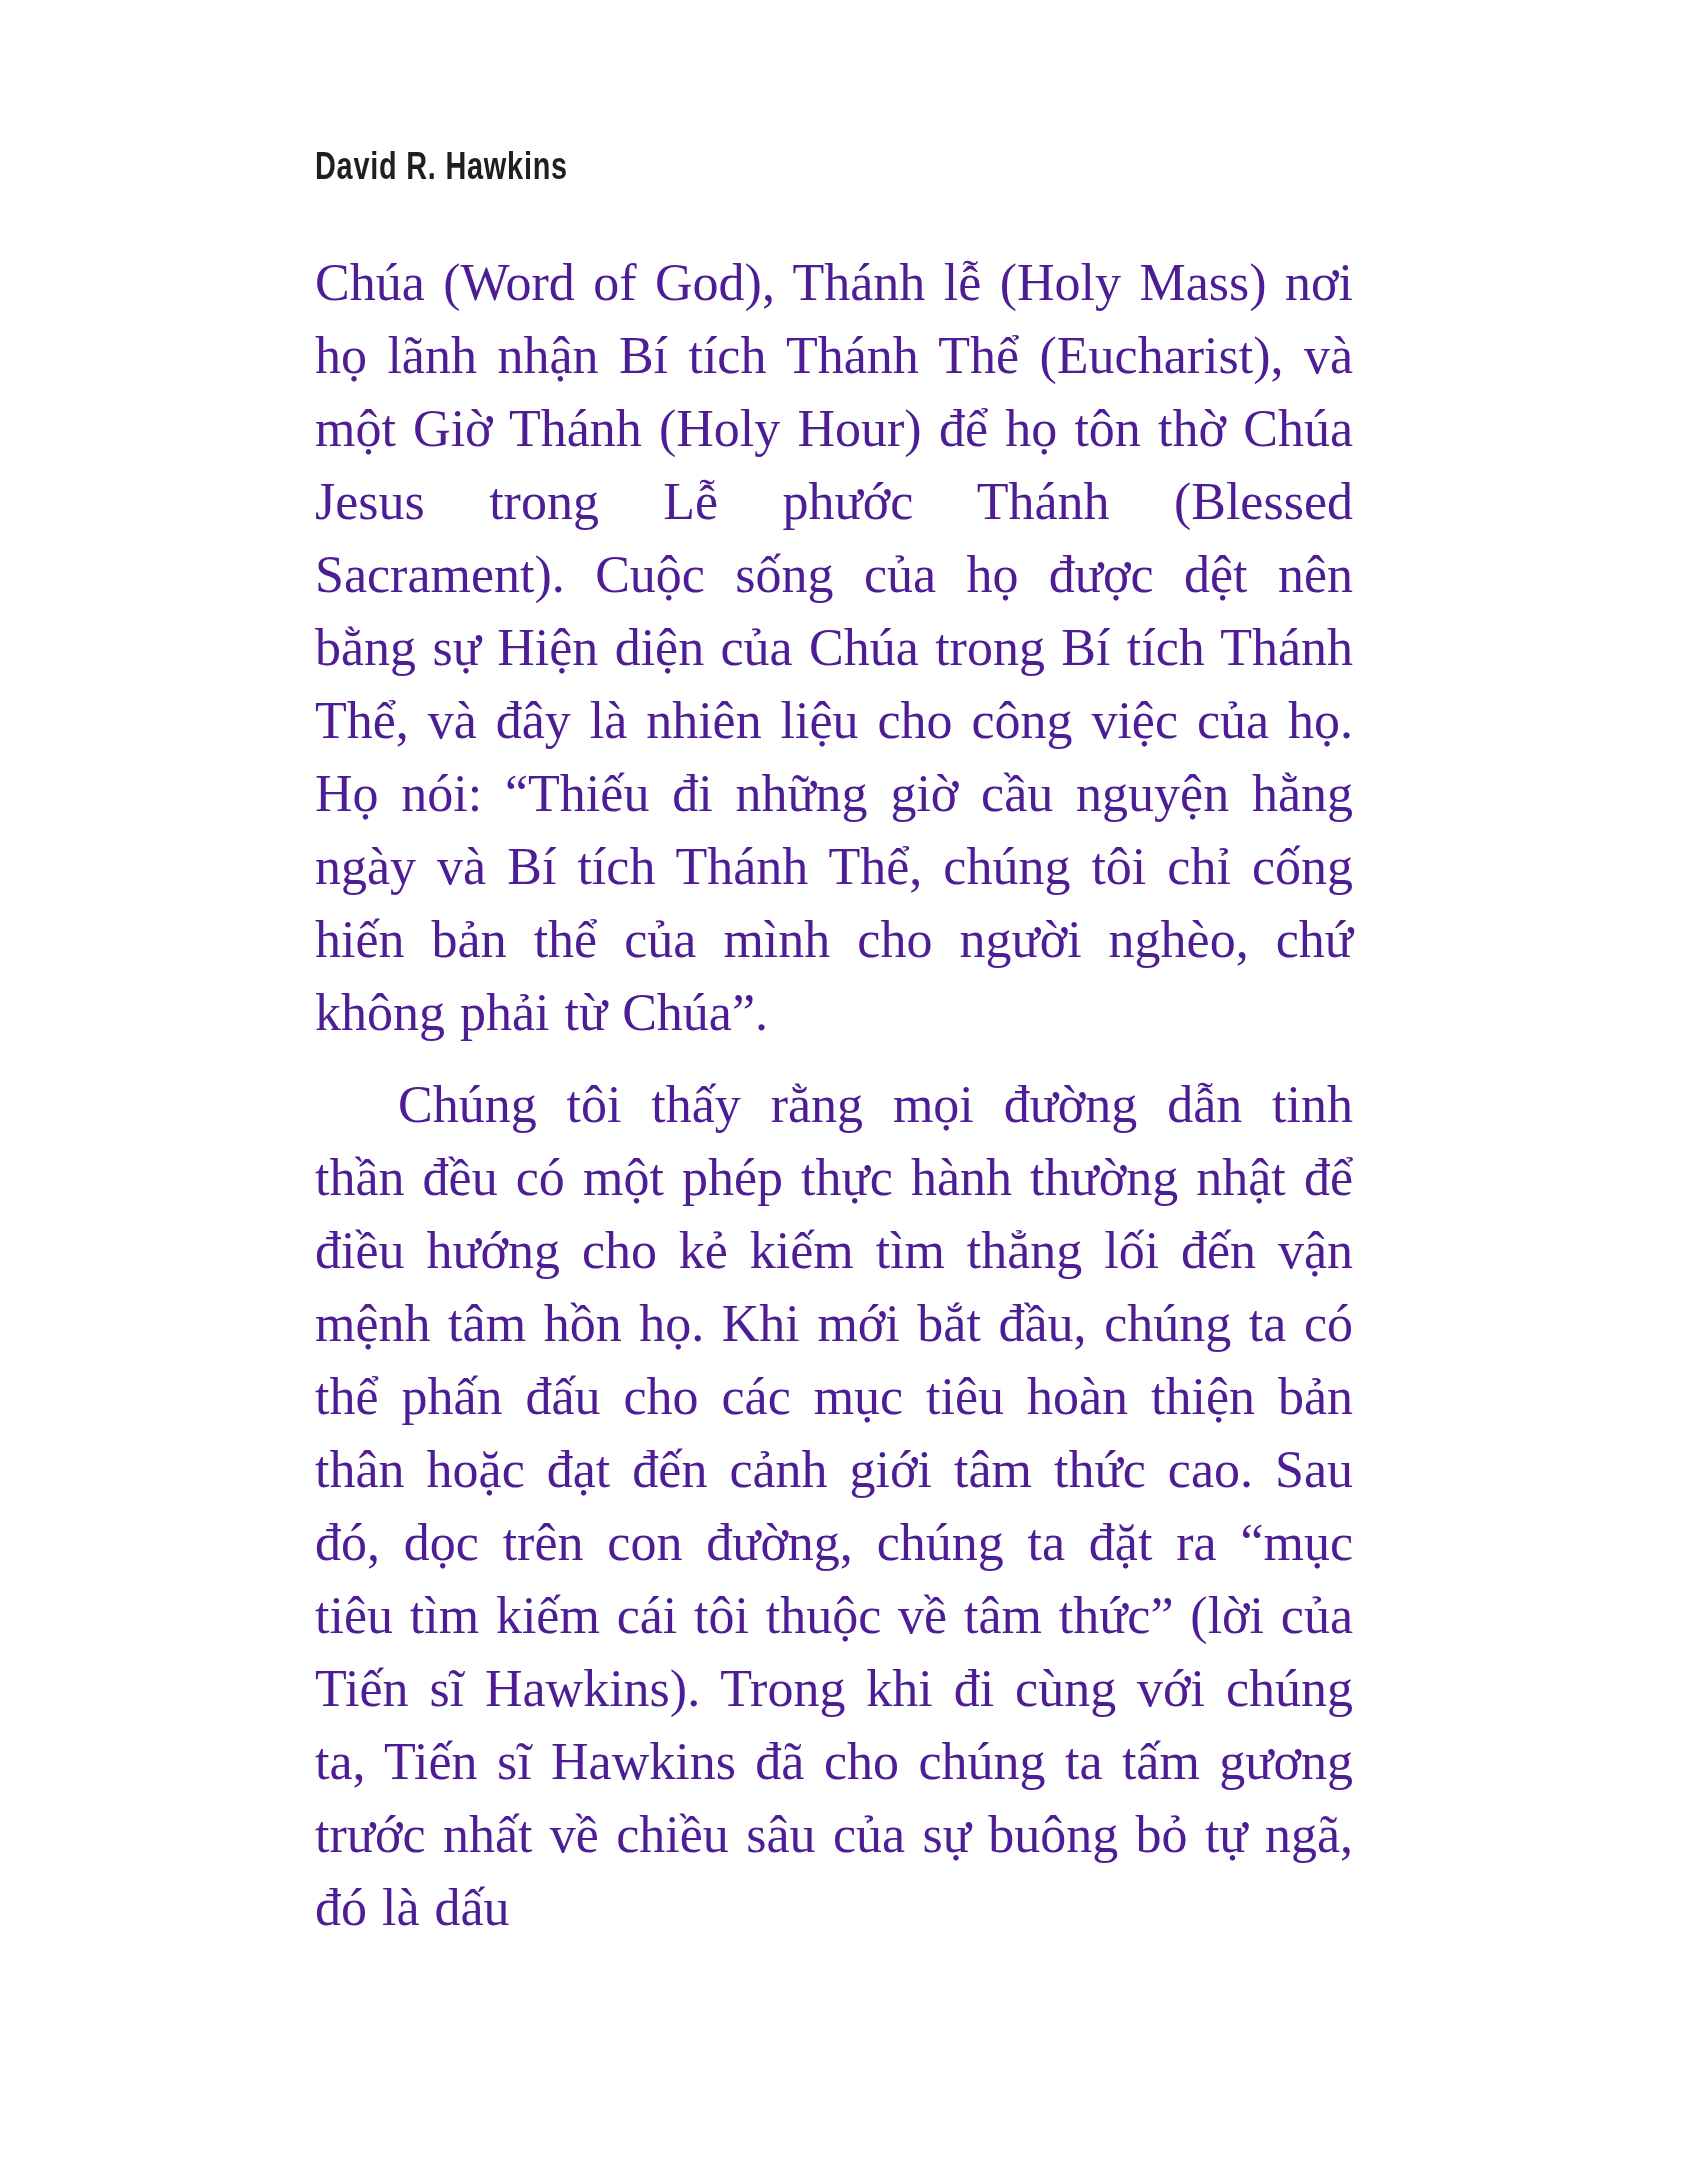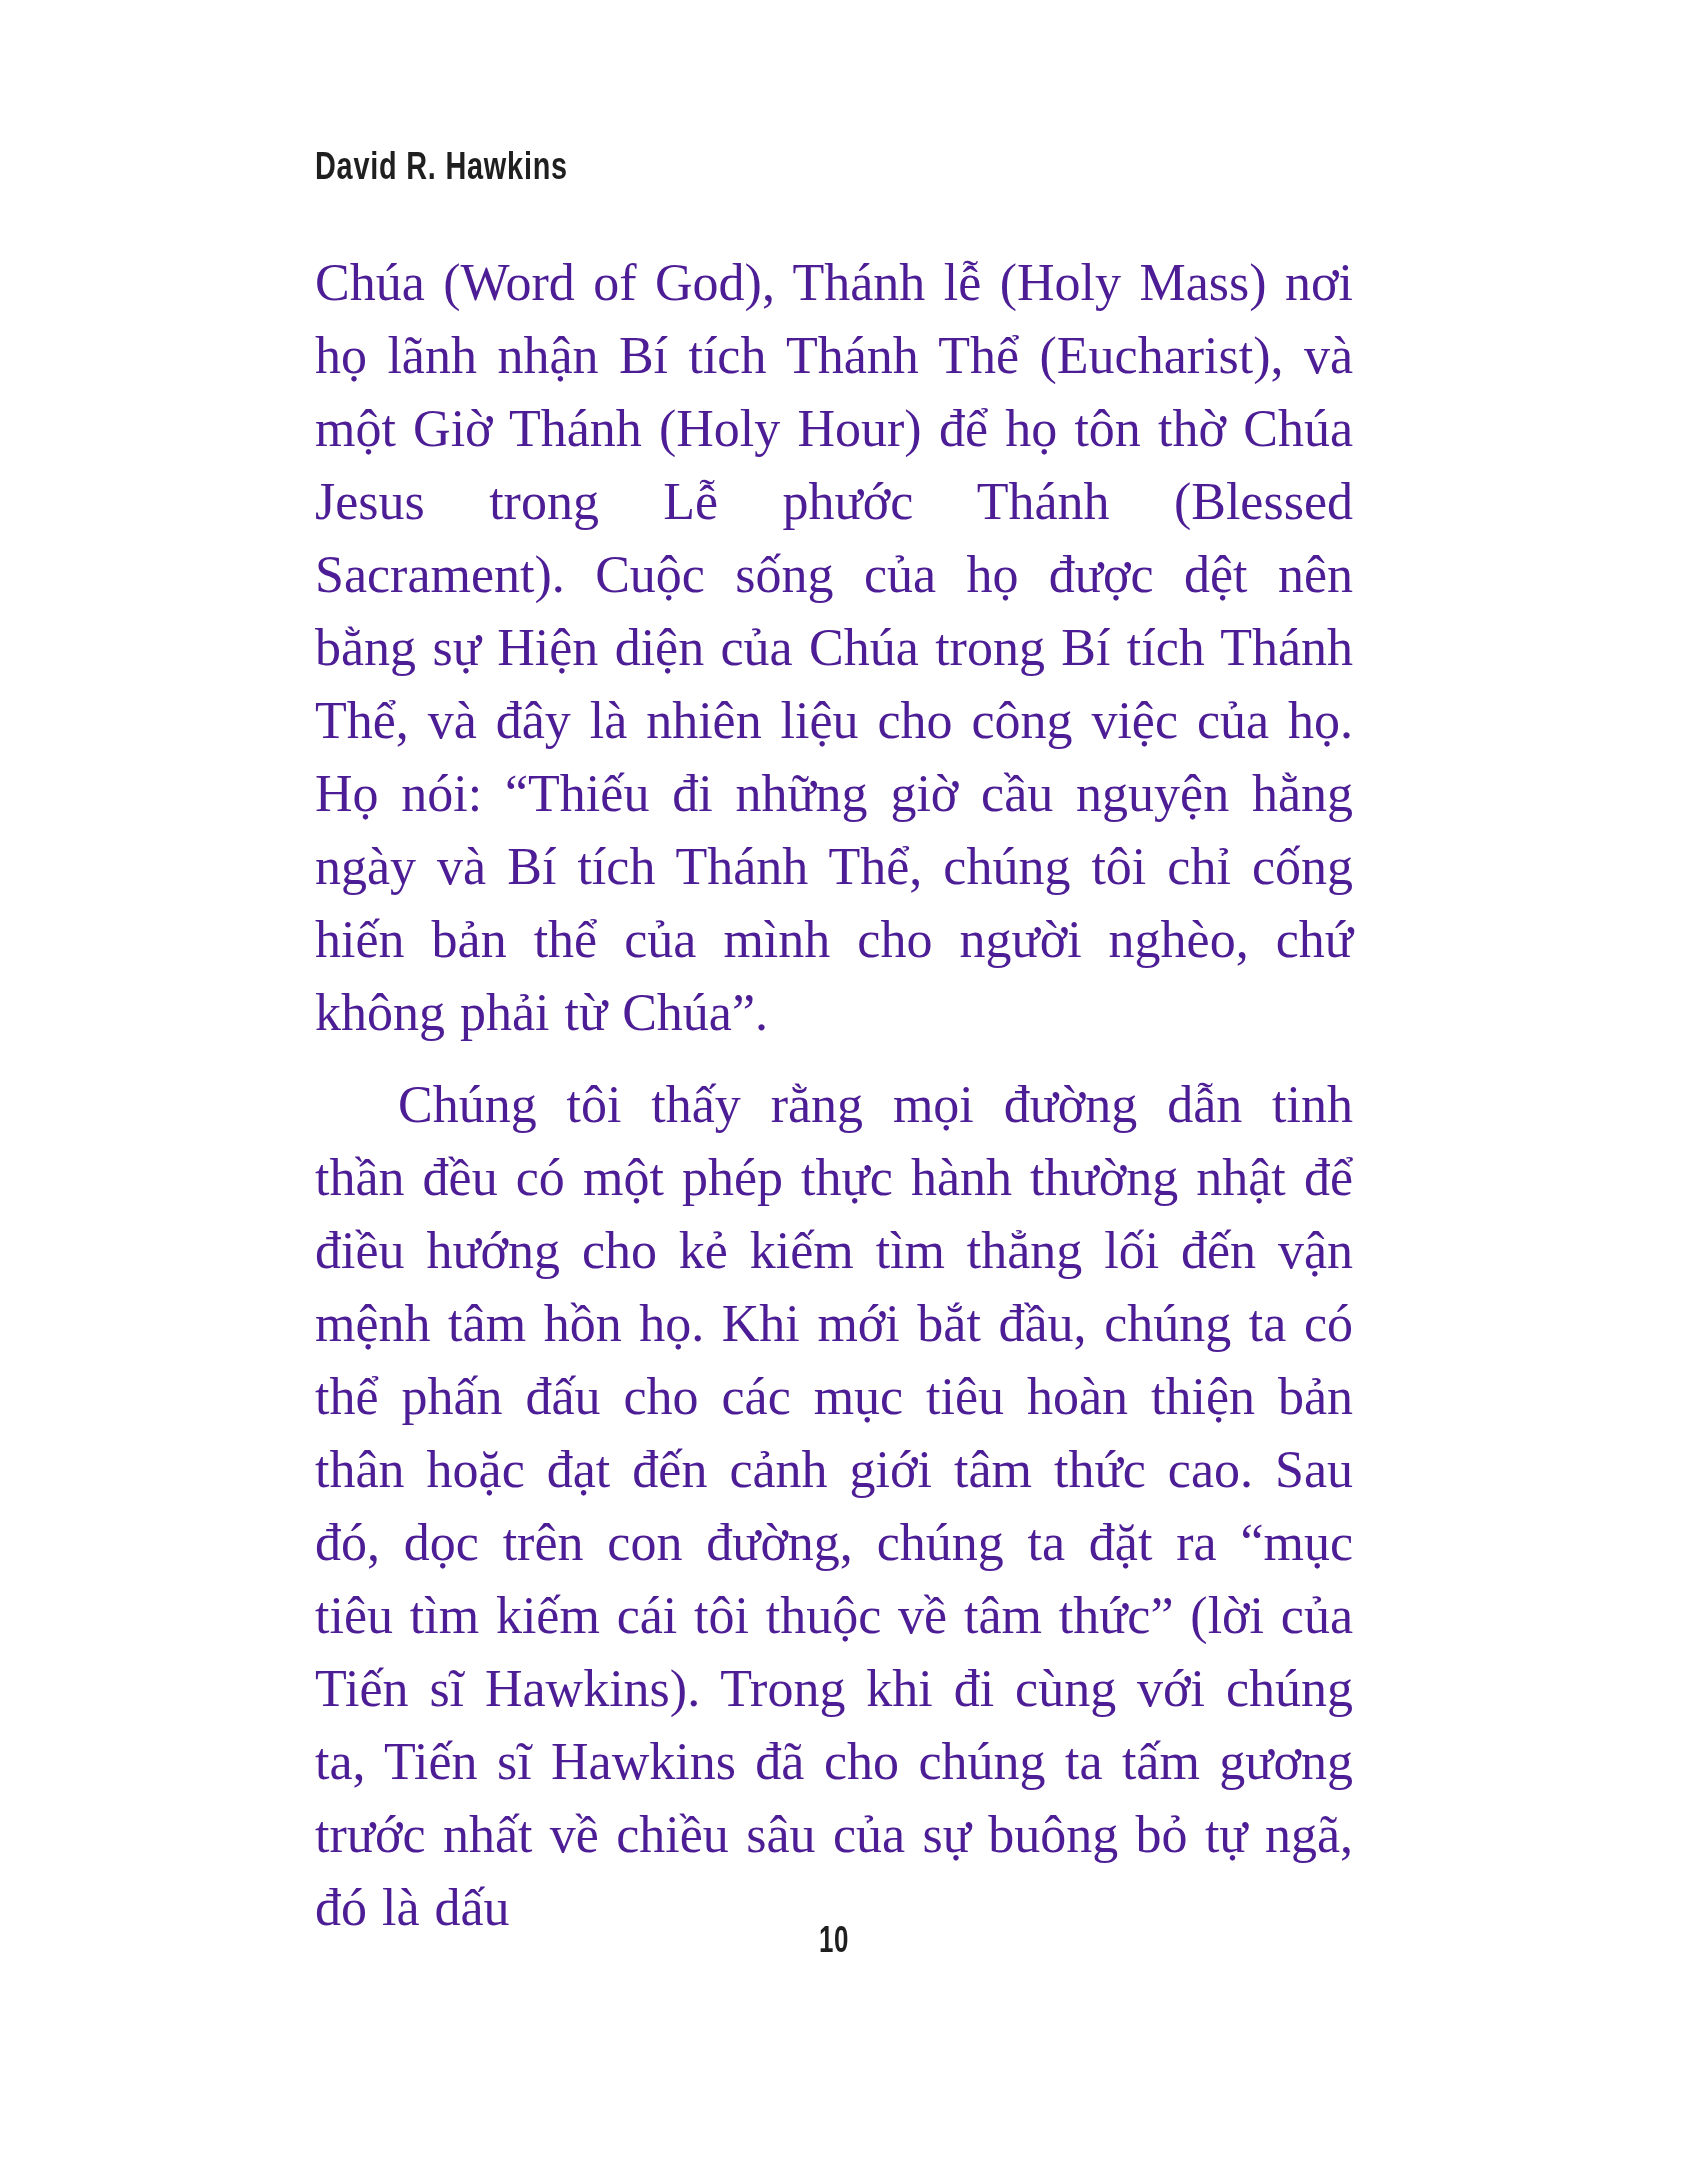--- a/index.html
+++ b/index.html
@@ -77,18 +77,15 @@
 
 <div class="page">
 
   <div class="running-header">David R. Hawkins</div>
 
   <div class="text-block">
     <p class="para">Chúa (Word of God), Thánh lễ (Holy Mass) nơi họ lãnh nhận Bí tích Thánh Thể (Eucharist), và một Giờ Thánh (Holy Hour) để họ tôn thờ Chúa Jesus trong Lễ phước Thánh (Blessed Sacrament). Cuộc sống của họ được dệt nên bằng sự Hiện diện của Chúa trong Bí tích Thánh Thể, và đây là nhiên liệu cho công việc của họ. Họ nói: “Thiếu đi những giờ cầu nguyện hằng ngày và Bí tích Thánh Thể, chúng tôi chỉ cống hiến bản thể của mình cho người nghèo, chứ không phải từ Chúa”.</p>
     <p class="para indented">Chúng tôi thấy rằng mọi đường dẫn tinh thần đều có một phép thực hành thường nhật để điều hướng cho kẻ kiếm tìm thẳng lối đến vận mệnh tâm hồn họ. Khi mới bắt đầu, chúng ta có thể phấn đấu cho các mục tiêu hoàn thiện bản thân hoặc đạt đến cảnh giới tâm thức cao. Sau đó, dọc trên con đường, chúng ta đặt ra “mục tiêu tìm kiếm cái tôi thuộc về tâm thức” (lời của Tiến sĩ Hawkins). Trong khi đi cùng với chúng ta, Tiến sĩ Hawkins đã cho chúng ta tấm gương trước nhất về chiều sâu của sự buông bỏ tự ngã, đó là dấu</p>
   </div>
 
-  <div class="footer">
-    <span class="page-number">10</span>
-  </div>
 
 </div>
 
 
 </body></html>

